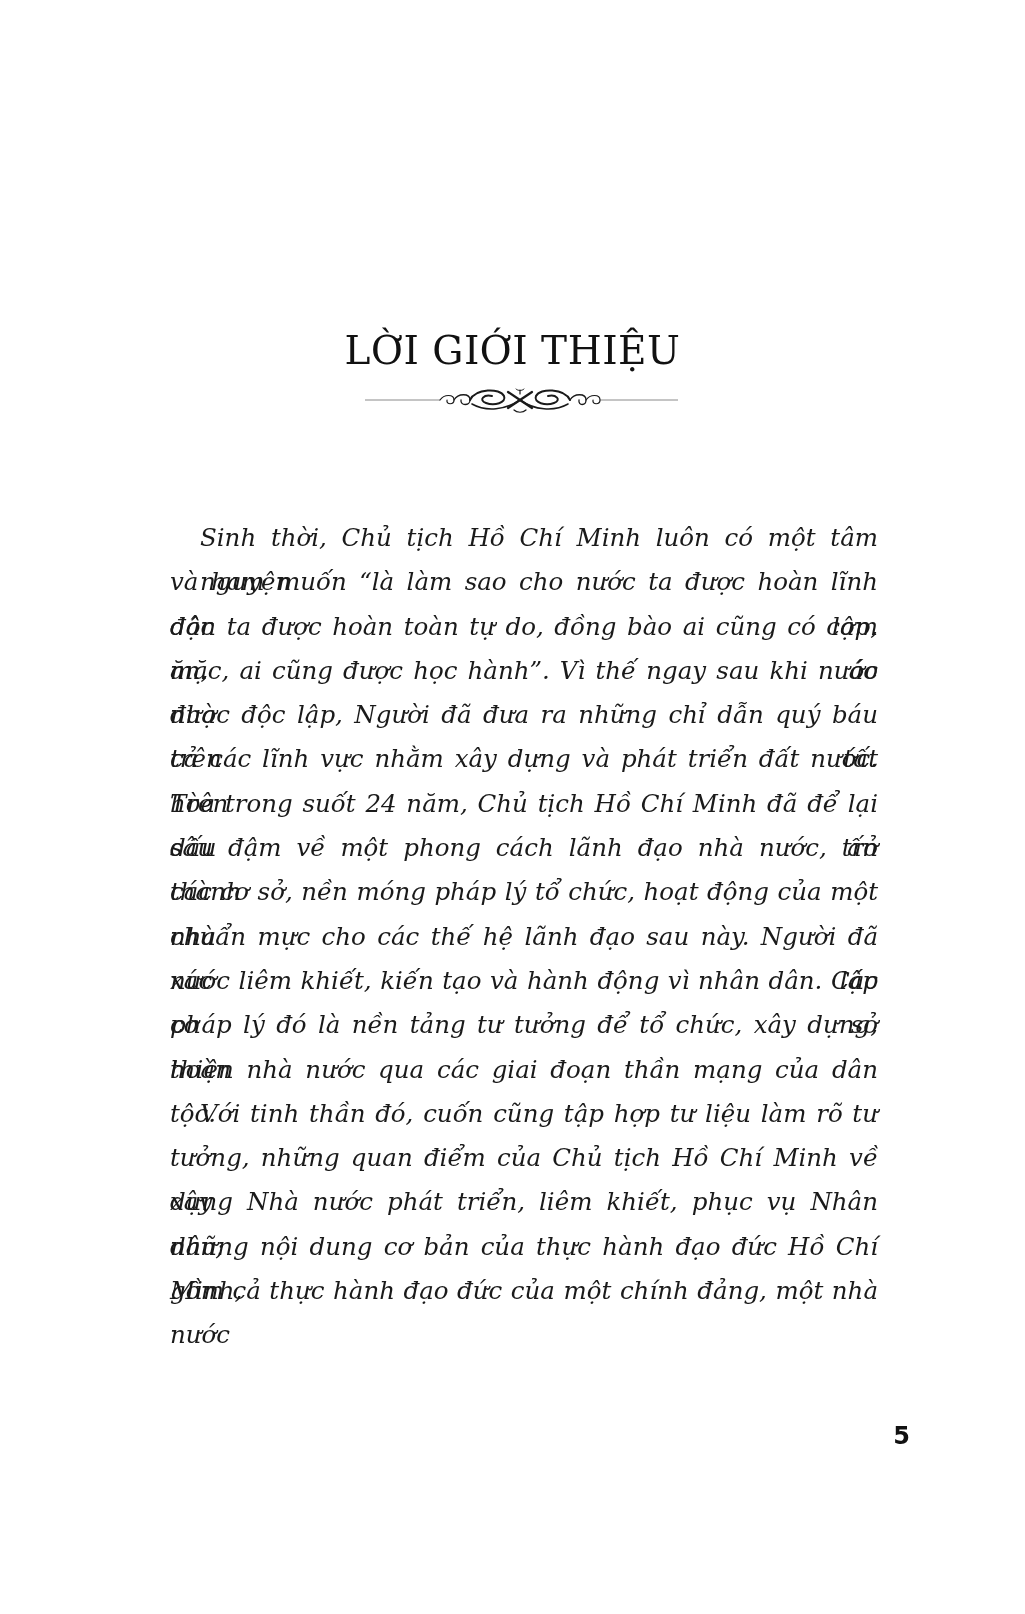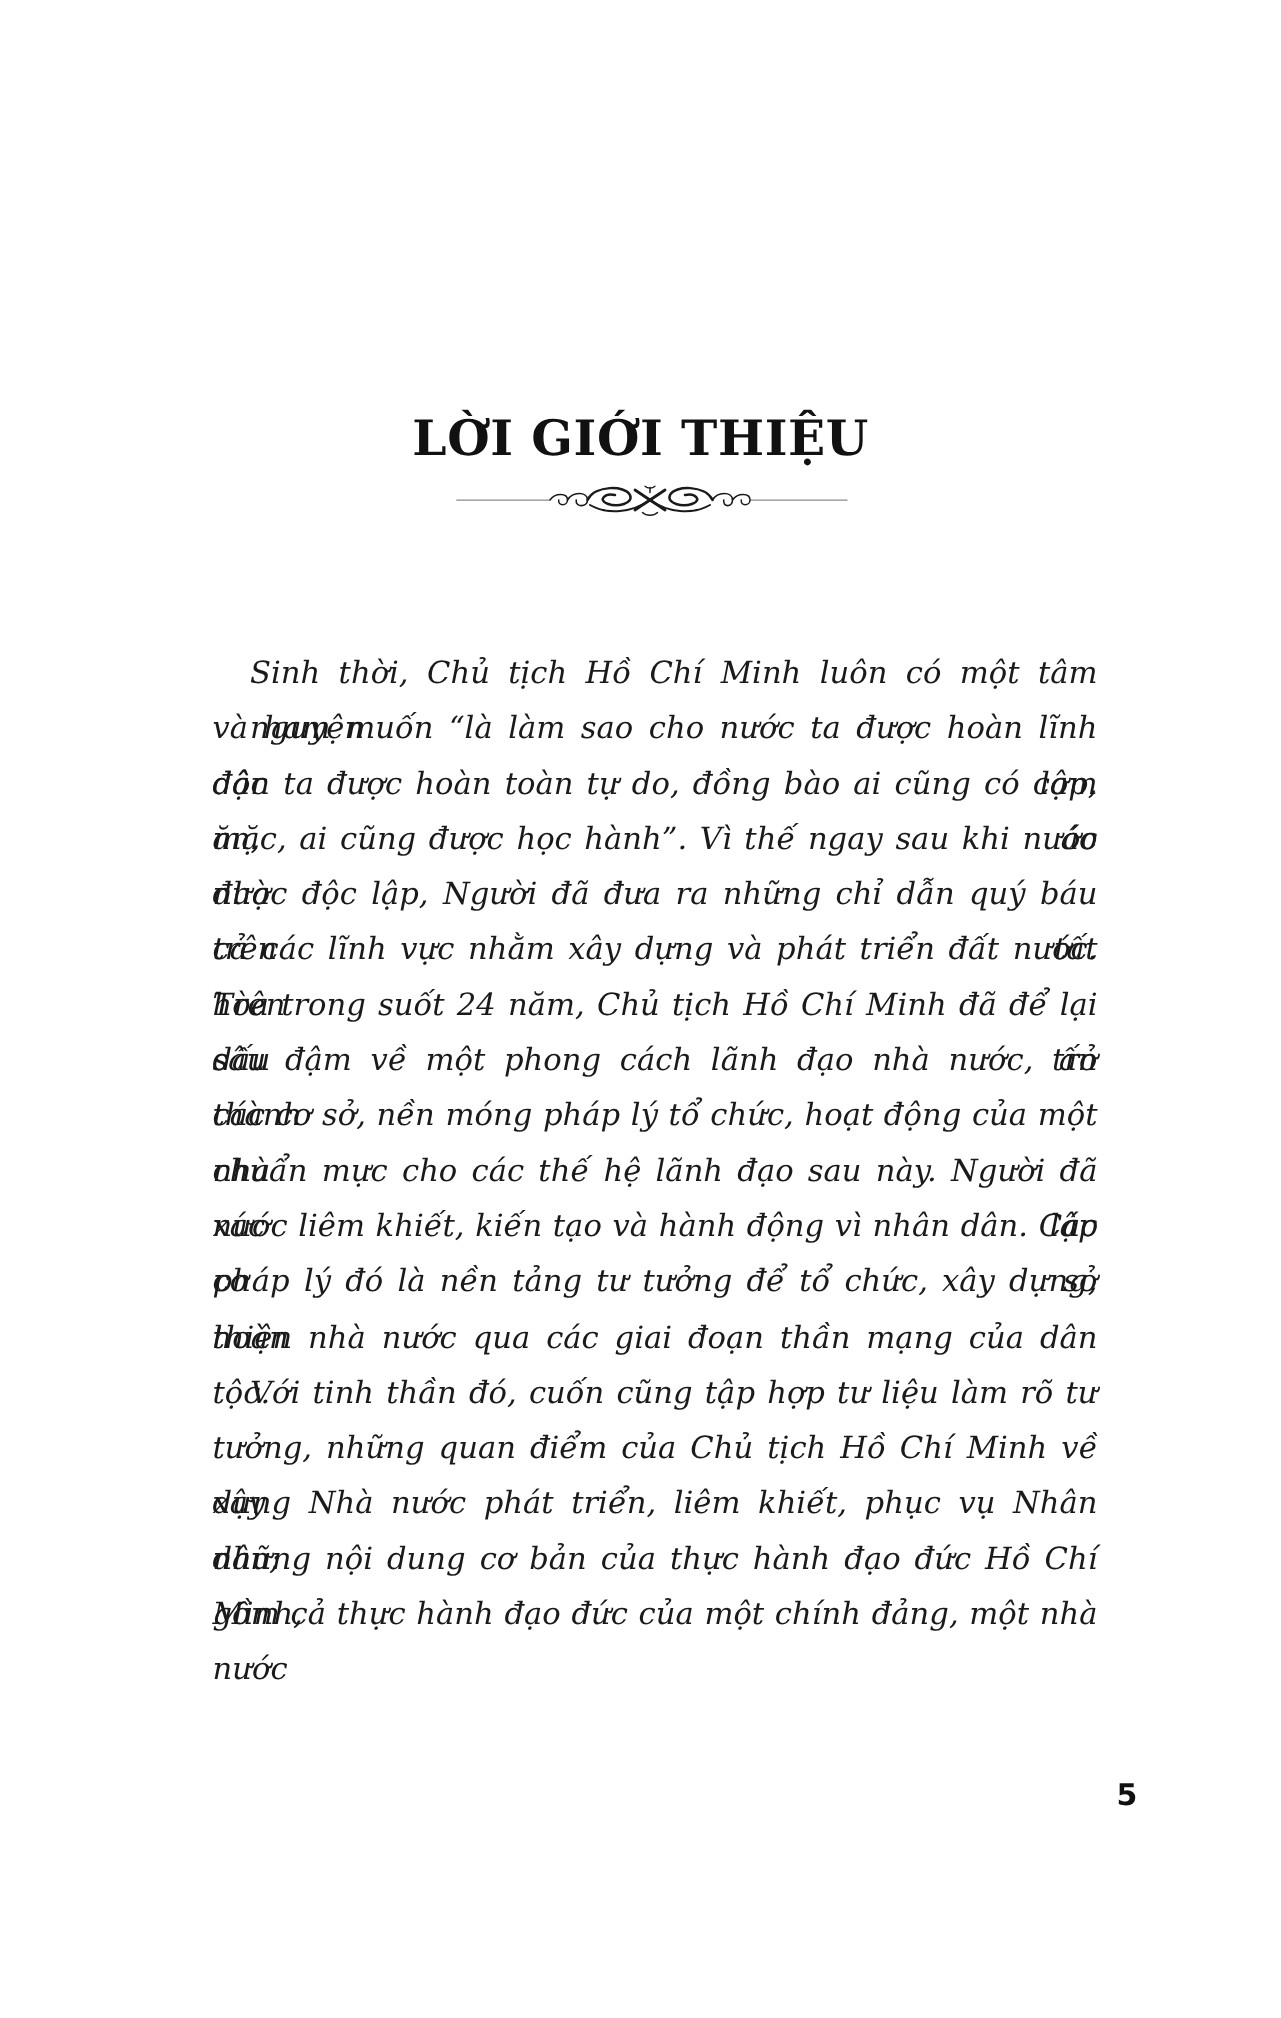--- a/index.html
+++ b/index.html
@@ -21,21 +21,21 @@
     height: 1614px;
     background: #ffffff;
   }
   .title {
     position: absolute;
     left: 0;
     width: 1025px;
     top: 326px;
     text-align: center;
     font-family: "DejaVu Serif", "Liberation Serif", serif;
-    font-weight: bold;
+    font-weight: normal;
     font-size: 39px;
     letter-spacing: 0.5px;
     color: #111111;
     line-height: 50px;
   }
   .ornament {
     position: absolute;
     left: 360px;
     top: 382px;
     width: 320px;

